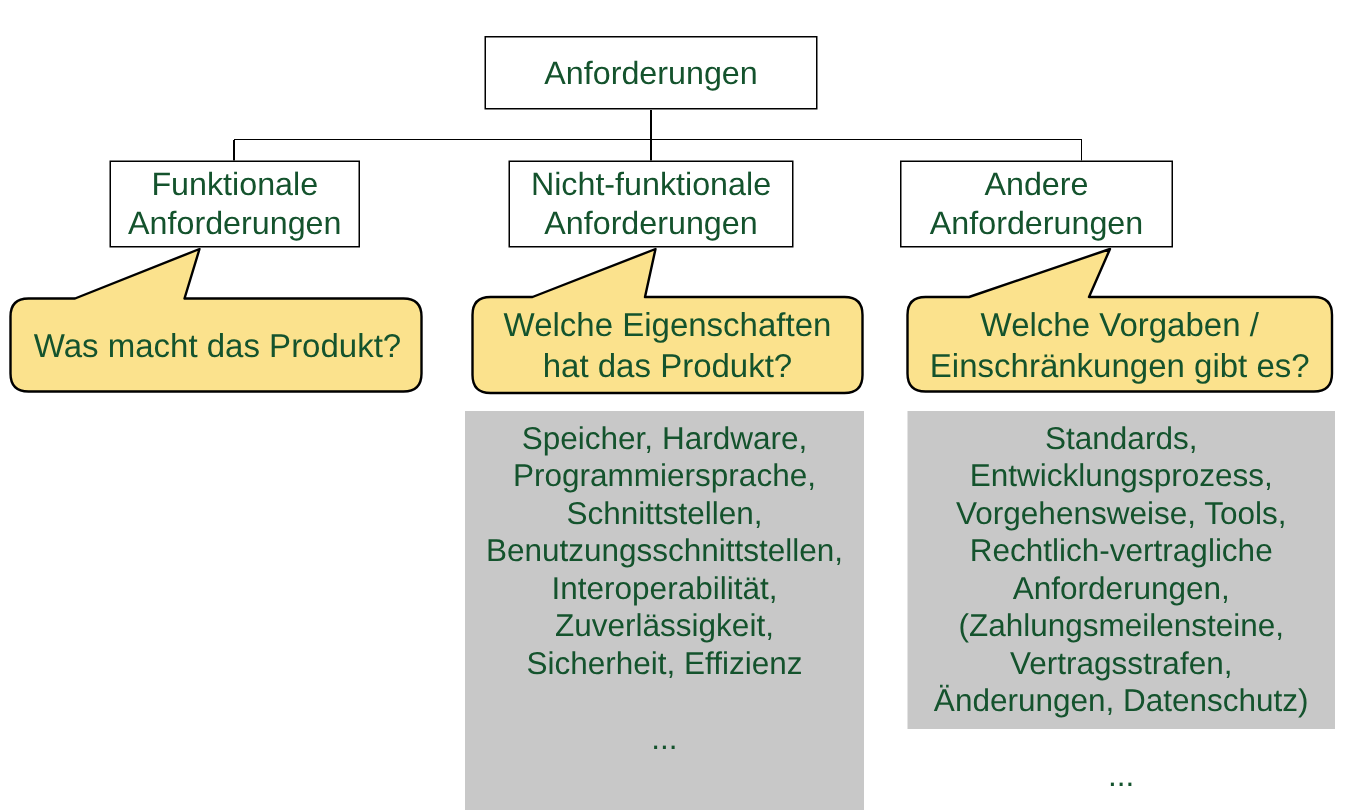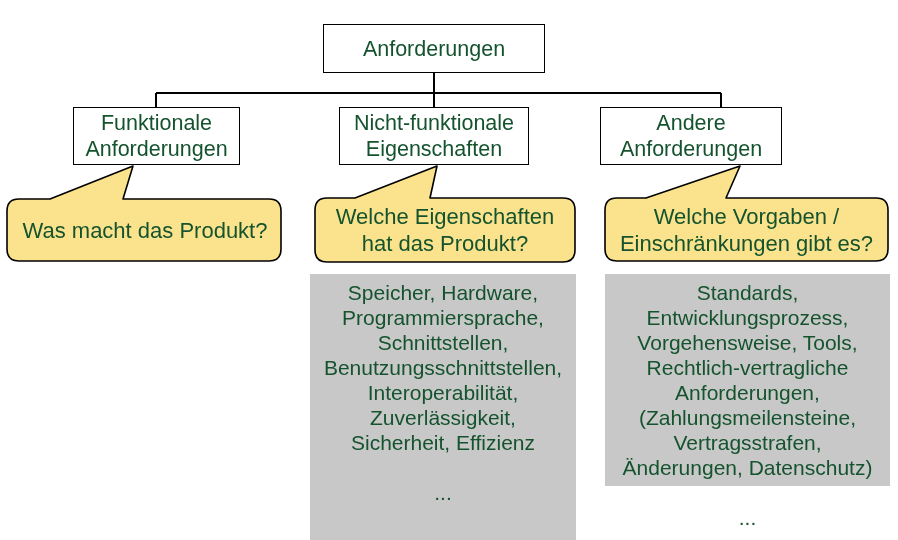--- a/index.html
+++ b/index.html
@@ -95,21 +95,21 @@
   <div class="node-box" id="root-box">
     <span>Anforderungen</span>
   </div>
 
   <div class="node-box" id="branch-box-0">
     <span>Funktionale
 Anforderungen</span>
   </div>
   <div class="node-box" id="branch-box-1">
     <span>Nicht-funktionale
-Eigenschaften</span>
+Anforderungen</span>
   </div>
   <div class="node-box" id="branch-box-2">
     <span>Andere
 Anforderungen</span>
   </div>
 
   <div class="callout-text" id="callout-text-0">
     <span>Was macht das Produkt?</span>
   </div>
   <div class="callout-text" id="callout-text-2">

